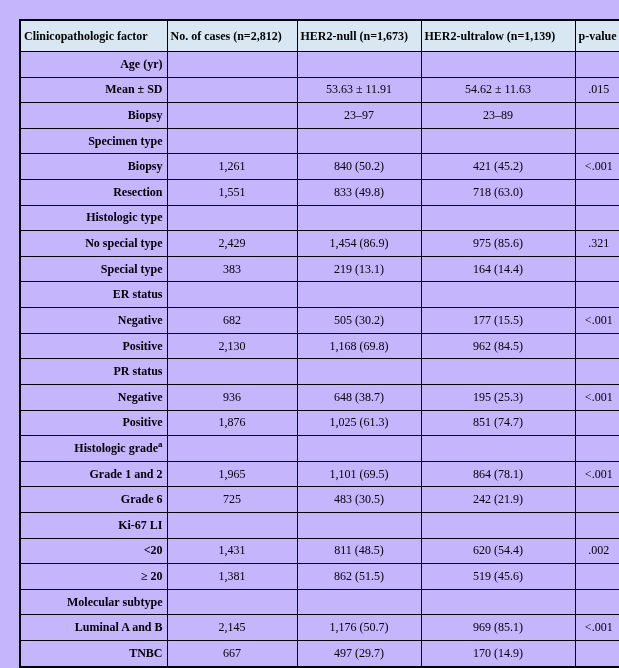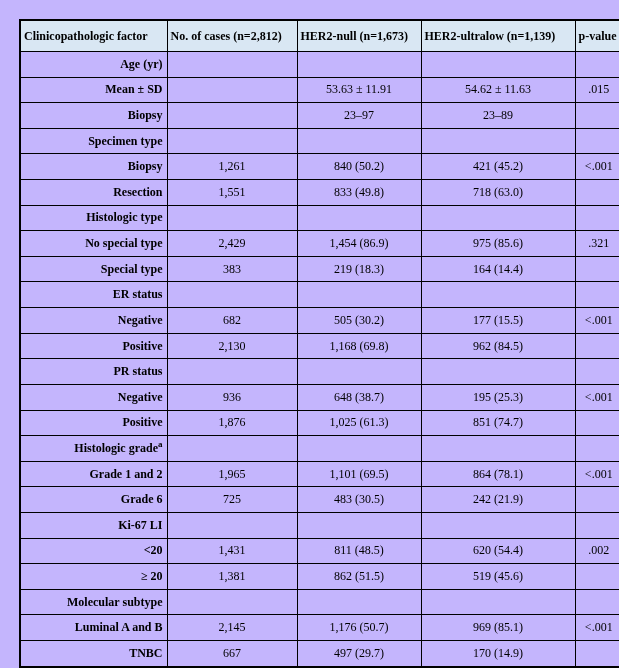--- a/index.html
+++ b/index.html
@@ -129,21 +129,21 @@
         <tr>
           <td class="factor-cell">No special type</td>
           <td class="num-cell">2,429</td>
           <td class="num-cell">1,454 (86.9)</td>
           <td class="num-cell">975 (85.6)</td>
           <td class="num-cell">.321</td>
         </tr>
         <tr>
           <td class="factor-cell">Special type</td>
           <td class="num-cell">383</td>
-          <td class="num-cell">219 (18.3)</td>
+          <td class="num-cell">219 (13.1)</td>
           <td class="num-cell">164 (14.4)</td>
           <td class="num-cell"></td>
         </tr>
         <tr>
           <td class="factor-cell">ER status</td>
           <td class="num-cell"></td>
           <td class="num-cell"></td>
           <td class="num-cell"></td>
           <td class="num-cell"></td>
         </tr>

